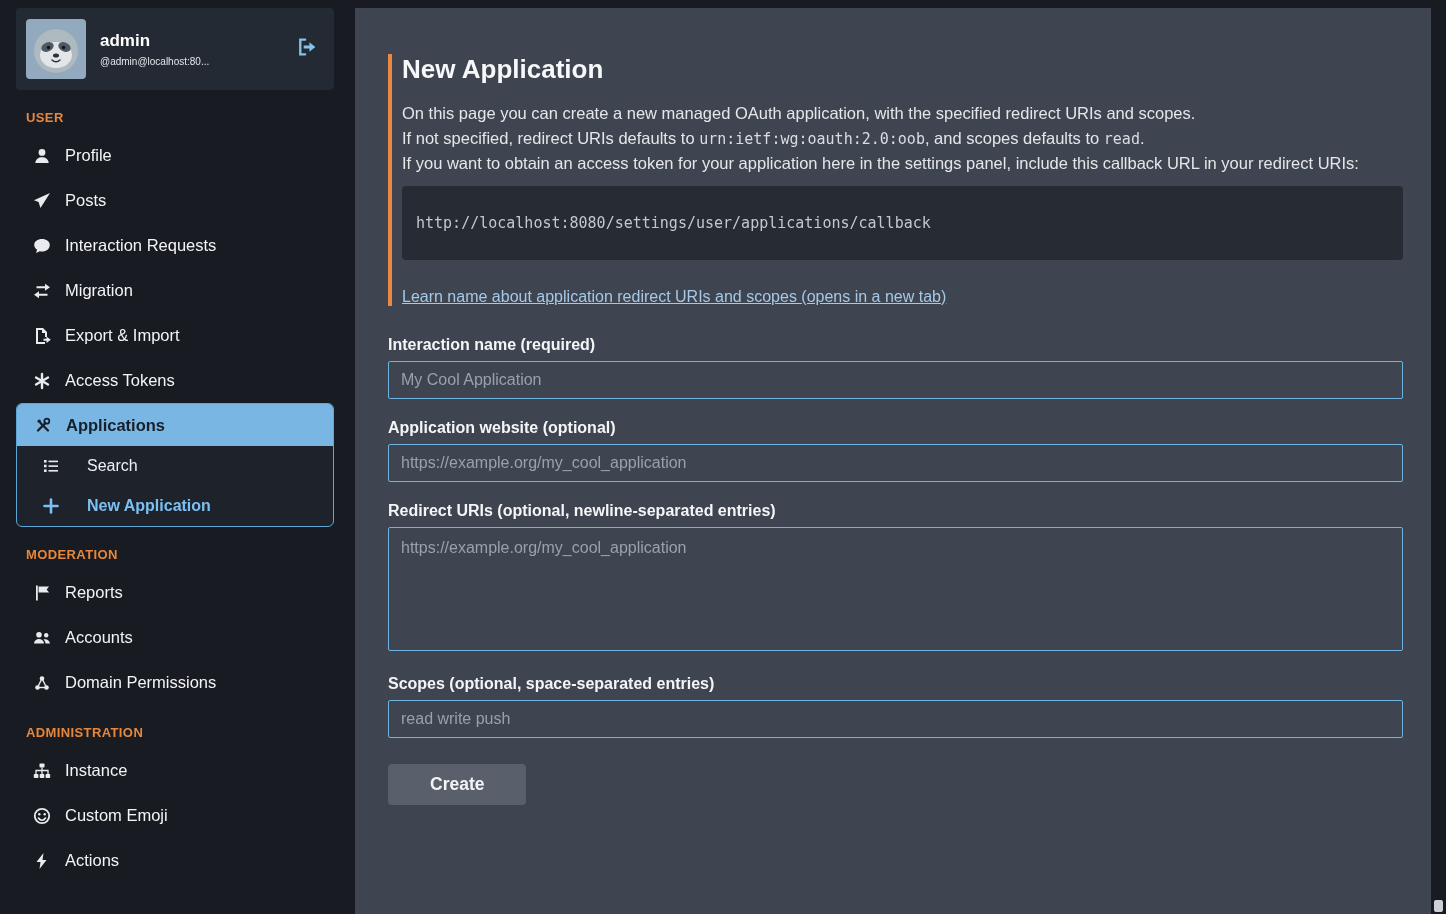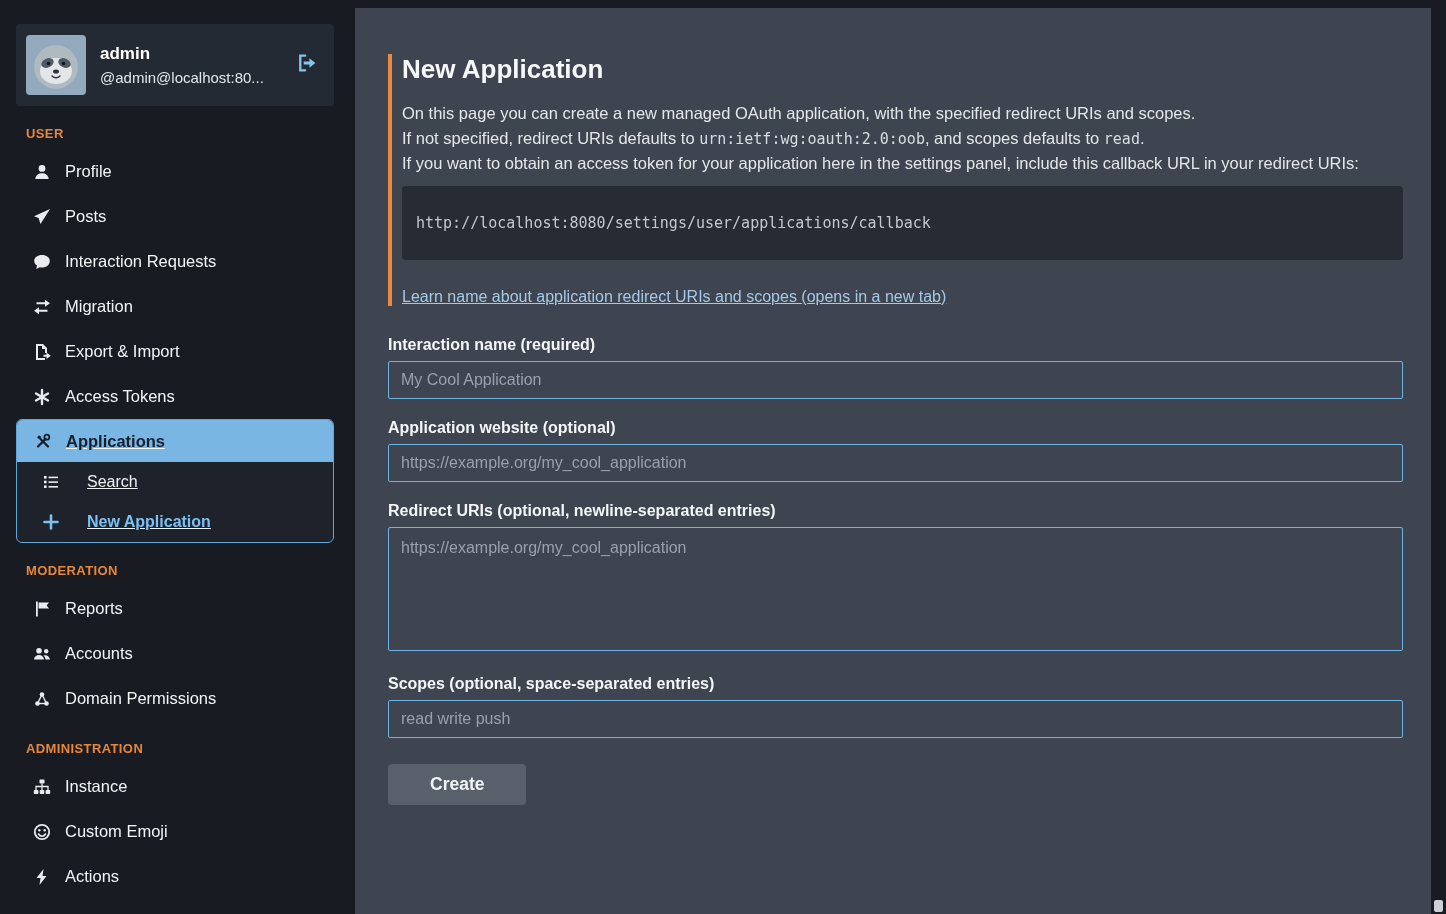--- a/index.html
+++ b/index.html
@@ -8,54 +8,53 @@
     background:#181b22;
     font-family:"Liberation Sans","DejaVu Sans",sans-serif;
     color:#f2f3f5;
     position:relative;
   }
 
   
   .sidebar { position:absolute; left:0; top:0; width:340px; height:100%; }
 
   .user-card {
-    margin:24px 6px 0 16px;
+    margin:8px 6px 0 16px;
     background:#242a33;
     border-radius:4px;
     display:flex; align-items:center; gap:14px;
     padding:10px 12px 10px 10px;
     height:82px;
     cursor:pointer;
     justify-content:flex-end;
   }
   .avatar { width:60px; height:60px; border-radius:4px; overflow:hidden; flex:0 0 60px; }
   .user-info { min-width:0; flex:1; }
   .username { font-size:17px; font-weight:700; color:#ffffff; margin-bottom:5px; }
-  .handle { font-size:15px; color:#e3e6ea; white-space:nowrap; overflow:hidden; }
+  .handle { font-size:10px; color:#e3e6ea; white-space:nowrap; overflow:hidden; }
   .logout { margin-left:auto; margin-right:4px; flex:0 0 auto; cursor:pointer; }
 
   .section-label {
     color:#e8873b; font-weight:700; font-size:13px;
     letter-spacing:.03em; margin:20px 16px 8px 26px;
   }
   .nav-item {
     display:flex; align-items:center; gap:13px;
     height:45px; padding:0 16px 0 32px;
     font-size:16.5px; color:#f3f4f6; cursor:pointer;
     text-decoration:none;
   }
   .ico { width:20px; height:18px; display:flex; align-items:center; justify-content:center; flex:0 0 20px; }
 
   .app-group {
     margin:0 6px 0 16px;
     border:1px solid #5ea6d6;
     border-radius:6px;
     overflow:hidden;
     background:#1d222b;
-    text-decoration:underline;
   }
   .app-group .app-active {
     background:#7ab6e3; color:#16202c; font-weight:700;
     height:42px; padding-left:16px;
   }
   .sub-item {
     display:flex; align-items:center; gap:26px;
     height:40px; padding:0 16px 0 24px;
     font-size:16px; color:#eef1f3; cursor:pointer; text-decoration:none;
   }

